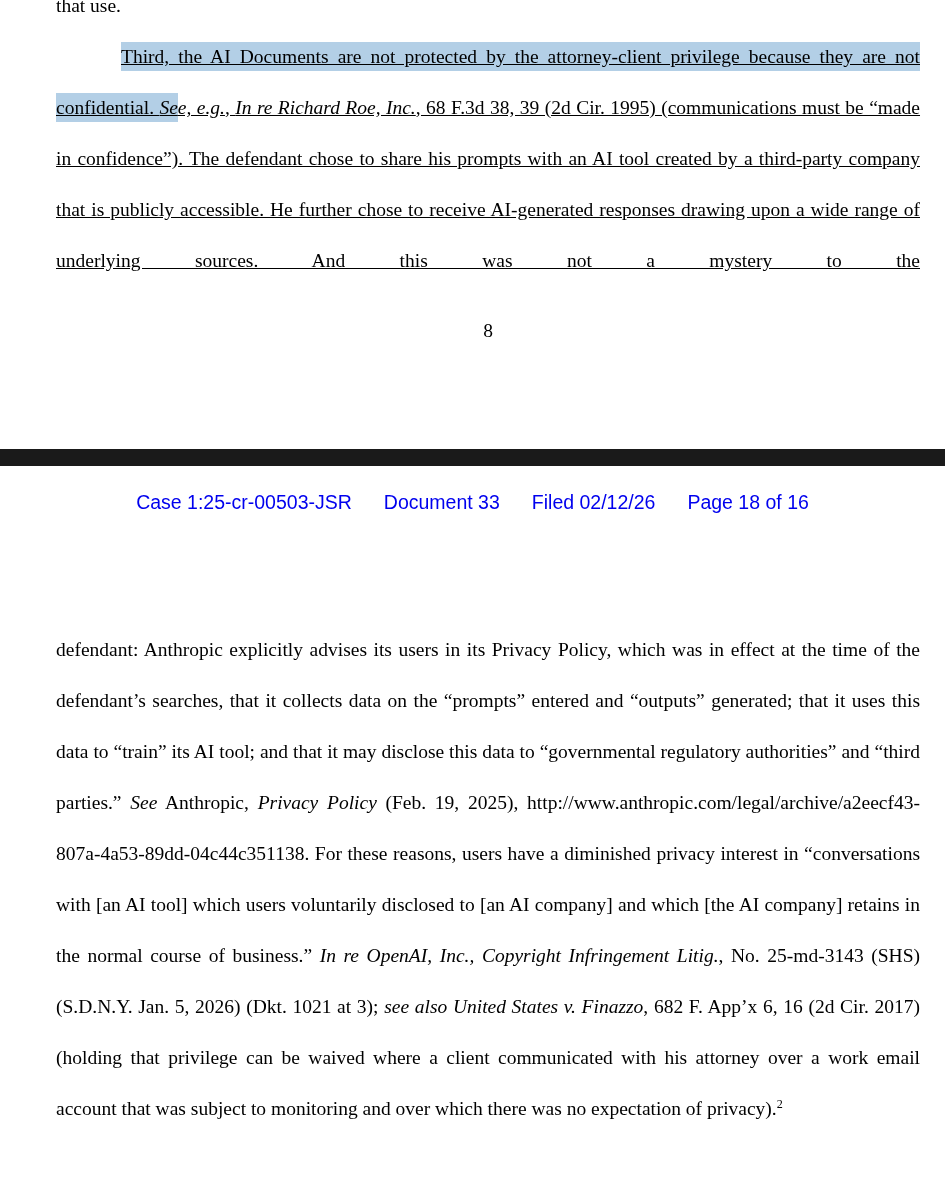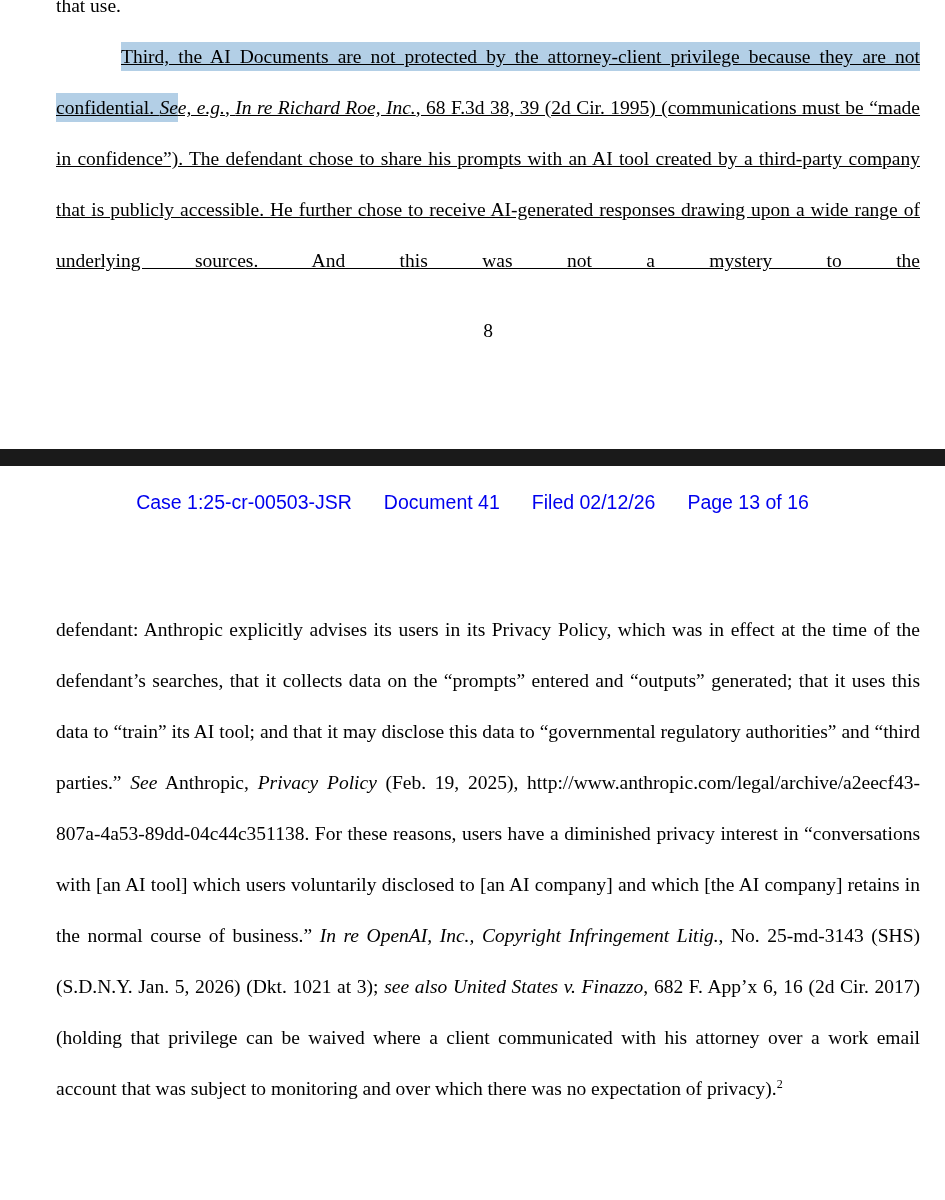--- a/index.html
+++ b/index.html
@@ -15,21 +15,21 @@
   }
   .text-col {
     position: absolute;
     left: 56px;
     width: 864px;
     font-size: 19.5px;
     line-height: 51px;
     text-align: justify;
   }
   #page1-text { top: -20px; }
-  #page2-text { top: 604px; }
+  #page2-text { top: 624px; }
   .para { text-align: justify; }
   .fill-last { text-align-last: justify; text-decoration: underline; }
   .indent { text-indent: 65px; }
   .frag { text-align: left; }
   .hl {
     background: var(--hl, #b3cfe6);
     padding: 4px 0;
   }
   sup {
     font-size: 0.62em;
@@ -77,22 +77,22 @@
     <div class="frag">that use.</div>
     <p class="para indent fill-last"><span class="hl">Third, the AI Documents are not protected by the attorney-client privilege because they are not confidential. </span><span class="hl" style="font-style: italic;">Se</span><span style="font-style: italic;">e, e.g.</span><span>, </span><span style="font-style: italic;">In re Richard Roe, Inc.</span><span>, 68 F.3d 38, 39 (2d Cir. 1995) (communications must be “made in confidence”). The defendant chose to share his prompts with an AI tool created by a third-party company that is publicly accessible. He further chose to receive AI-generated responses drawing upon a wide range of underlying sources. And this was not a mystery to the</span></p>
   </div>
 
   <div class="pagenum">8</div>
 
   <div class="separator-bar"></div>
 
   <div class="stamp">
     <span>Case 1:25-cr-00503-JSR</span>
-    <span>Document 41</span>
+    <span>Document 33</span>
     <span>Filed 02/12/26</span>
-    <span>Page 13 of 16</span>
+    <span>Page 18 of 16</span>
   </div>
 
   <div class="text-col" id="page2-text">
     <p class="para"><span>defendant: Anthropic explicitly advises its users in its Privacy Policy, which was in effect at the time of the defendant’s searches, that it collects data on the “prompts” entered and “outputs” generated; that it uses this data to “train” its AI tool; and that it may disclose this data to “governmental regulatory authorities” and “third parties.” </span><span style="font-style: italic;">See</span><span> Anthropic, </span><span style="font-style: italic;">Privacy Policy</span><span> (Feb. 19, 2025), http://www.anthropic.com/legal/archive/a2eecf43-807a-4a53-89dd-04c44c351138. For these reasons, users have a diminished privacy interest in “conversations with [an AI tool] which users voluntarily disclosed to [an AI company] and which [the AI company] retains in the normal course of business.” </span><span style="font-style: italic;">In re OpenAI, Inc., Copyright Infringement Litig.</span><span>, No. 25-md-3143 (SHS) (S.D.N.Y. Jan. 5, 2026) (Dkt. 1021 at 3); </span><span style="font-style: italic;">see also United States v. Finazzo</span><span>, 682 F. App’x 6, 16 (2d Cir. 2017) (holding that privilege can be waived where a client communicated with his attorney over a work email account that was subject to monitoring and over which there was no expectation of privacy).</span><sup>2</sup></p>
   </div>
 
 </div>
 
 </body></html>

